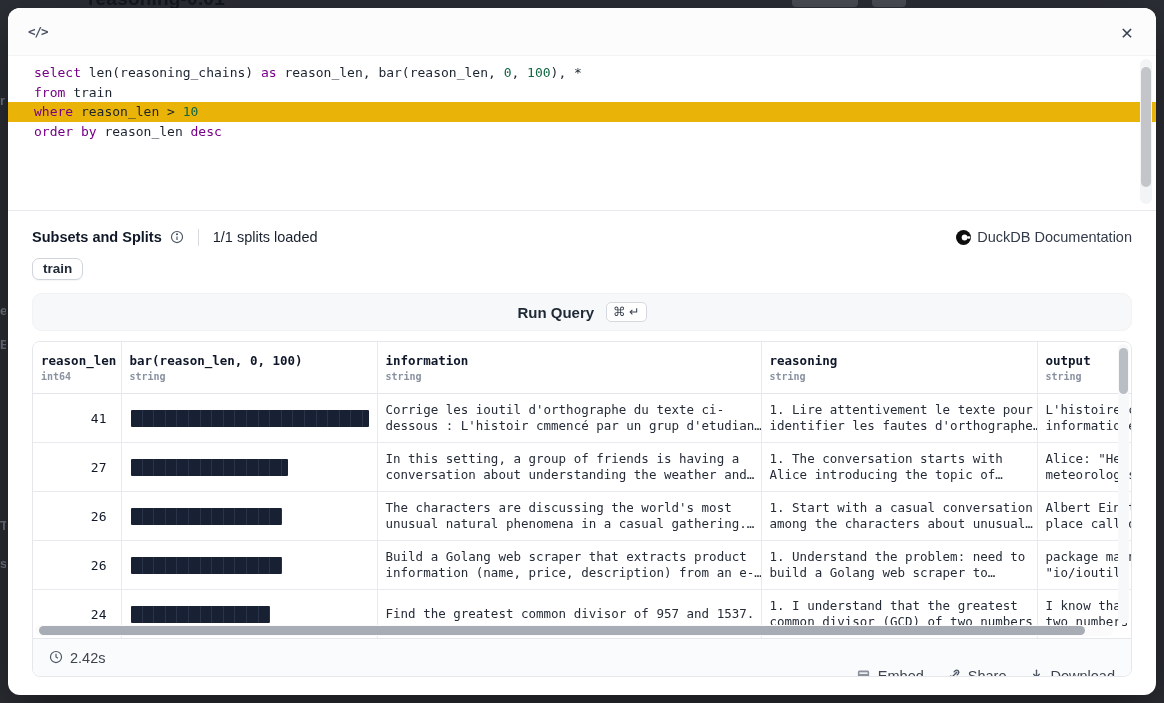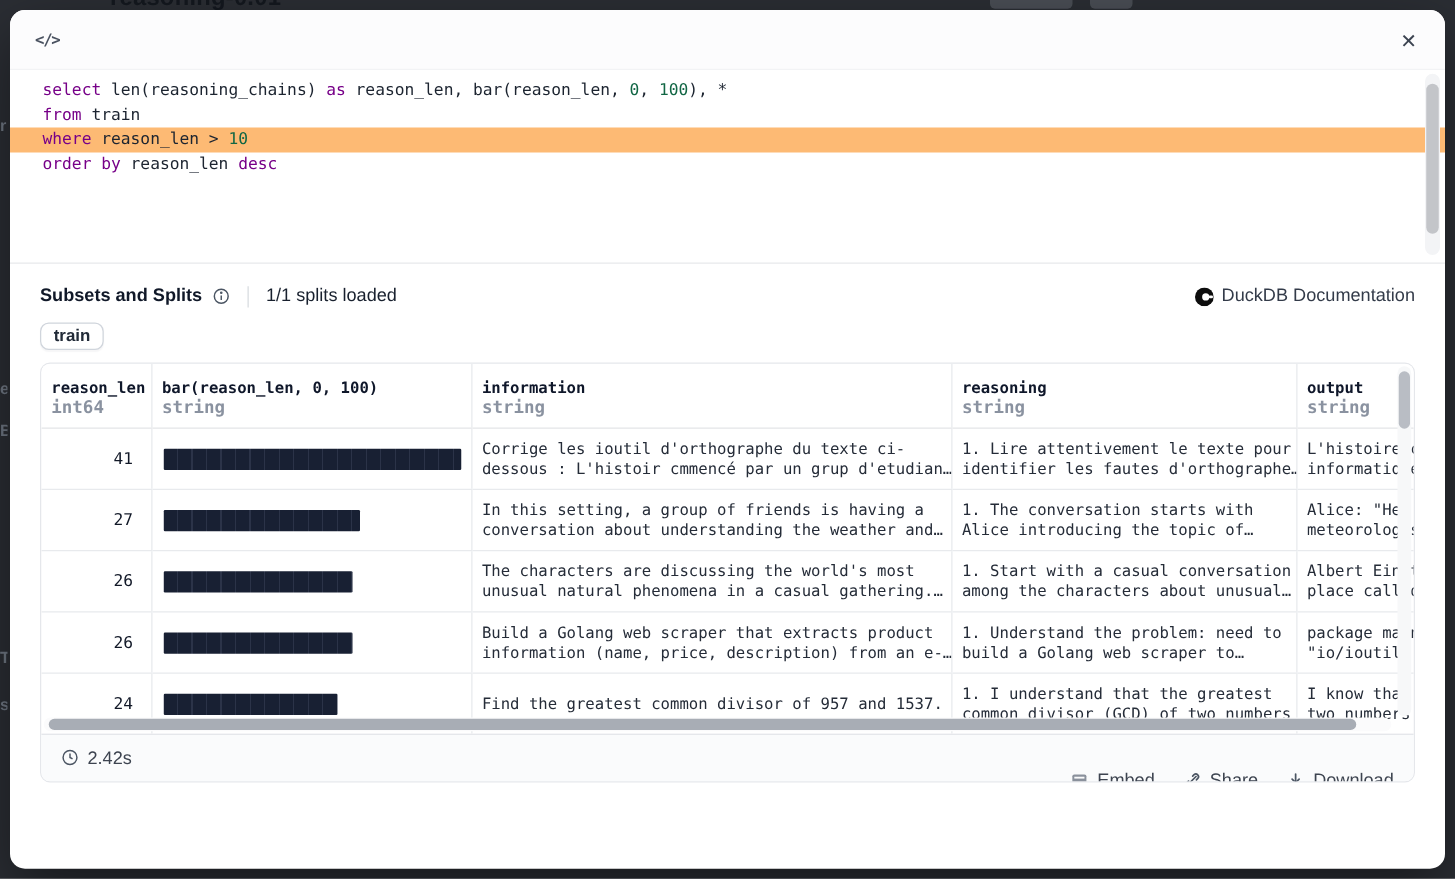--- a/index.html
+++ b/index.html
@@ -39,21 +39,21 @@
   .modal-title { font-weight:700; font-size:15.5px; color:#212936; }
   .close-btn {
     position:absolute; right:16px; top:12px; width:26px; height:26px;
     display:flex; align-items:center; justify-content:center;
     font-size:16px; color:#3b4350; cursor:pointer; background:none; border:none;
   }
   
   .editor { position:relative; height:155px; border-bottom:1px solid #e7e9ec; background:#fff; }
   .cm-content { padding-top:7px; font-family:"DejaVu Sans Mono", monospace; font-size:13px; line-height:19.5px; }
   .cm-line { padding-left:26px; white-space:pre; }
-  .cm-line.active { background:#fdba74; }
+  .cm-line.active { background:#eab308; }
   .tok-kw { color:#770088; }
   .tok-num { color:#116644; }
   .tok-txt { color:#1c2430; }
   .editor-sb-track {
     position:absolute; right:4px; top:3px; bottom:6px; width:12px;
     background:#f3f4f6; border-radius:6px;
   }
   .editor-sb-thumb {
     position:absolute; left:1px; right:1px; top:8px; height:120px;
     background:#c3c5c9; border-radius:5px;
@@ -93,21 +93,21 @@
   }
   .tbl-viewport { position:relative; height:296px; overflow:hidden; }
   table { border-collapse:collapse; table-layout:fixed; width:1099px; }
   col.c1{width:88px;} col.c2{width:256px;} col.c3{width:384px;} col.c4{width:276px;} col.c5{width:95px;}
   th {
     text-align:left; vertical-align:top; padding:10px 8px 8px;
     border-bottom:1px solid #e3e5e8; background:#fff;
   }
   th + th, td + td { border-left:1px solid #e8eaed; }
   .col-name { font-family:"DejaVu Sans Mono", monospace; font-weight:700; font-size:12.5px; color:#0f172a; line-height:17px; white-space:nowrap; }
-  .col-type { font-family:"DejaVu Sans Mono", monospace; font-size:14px; color:#8a92a0; line-height:16px; }
+  .col-type { font-family:"DejaVu Sans Mono", monospace; font-size:10px; color:#8a92a0; line-height:16px; }
   td { height:49px; border-bottom:1px solid #e8eaed; padding:0 8px; overflow:hidden; vertical-align:middle; }
   td.num { text-align:right; font-family:"DejaVu Sans Mono", monospace; font-size:13px; color:#111827; padding-right:14px; }
   .bar {
     height:17px; border-radius:1px;
     background:repeating-linear-gradient(90deg,#182033 0 10.6px,#2b3348 10.6px 11.6px);
   }
   td.txt { font-family:"DejaVu Sans Mono", monospace; font-size:12.5px; line-height:16px; color:#252c38; white-space:pre; }
   .tbl-vsb {
     position:absolute; top:2px; right:2px; bottom:14px; width:11px;
     background:#f7f8f9; border-radius:6px;
@@ -182,20 +182,24 @@
         </svg>
       </span>
       <span>DuckDB Documentation</span>
     </div>
   </div>
 
   <div class="chip-row">
     <span class="split-chip">train</span>
   </div>
 
+  <div class="run-btn">
+    <span class="run-label">Run Query</span>
+    <span class="kbd">⌘ ↵</span>
+  </div>
 
   <div class="results">
     <div class="tbl-viewport">
       <table>
         <colgroup>
             <col class="c1">
             <col class="c2">
             <col class="c3">
             <col class="c4">
             <col class="c5">

